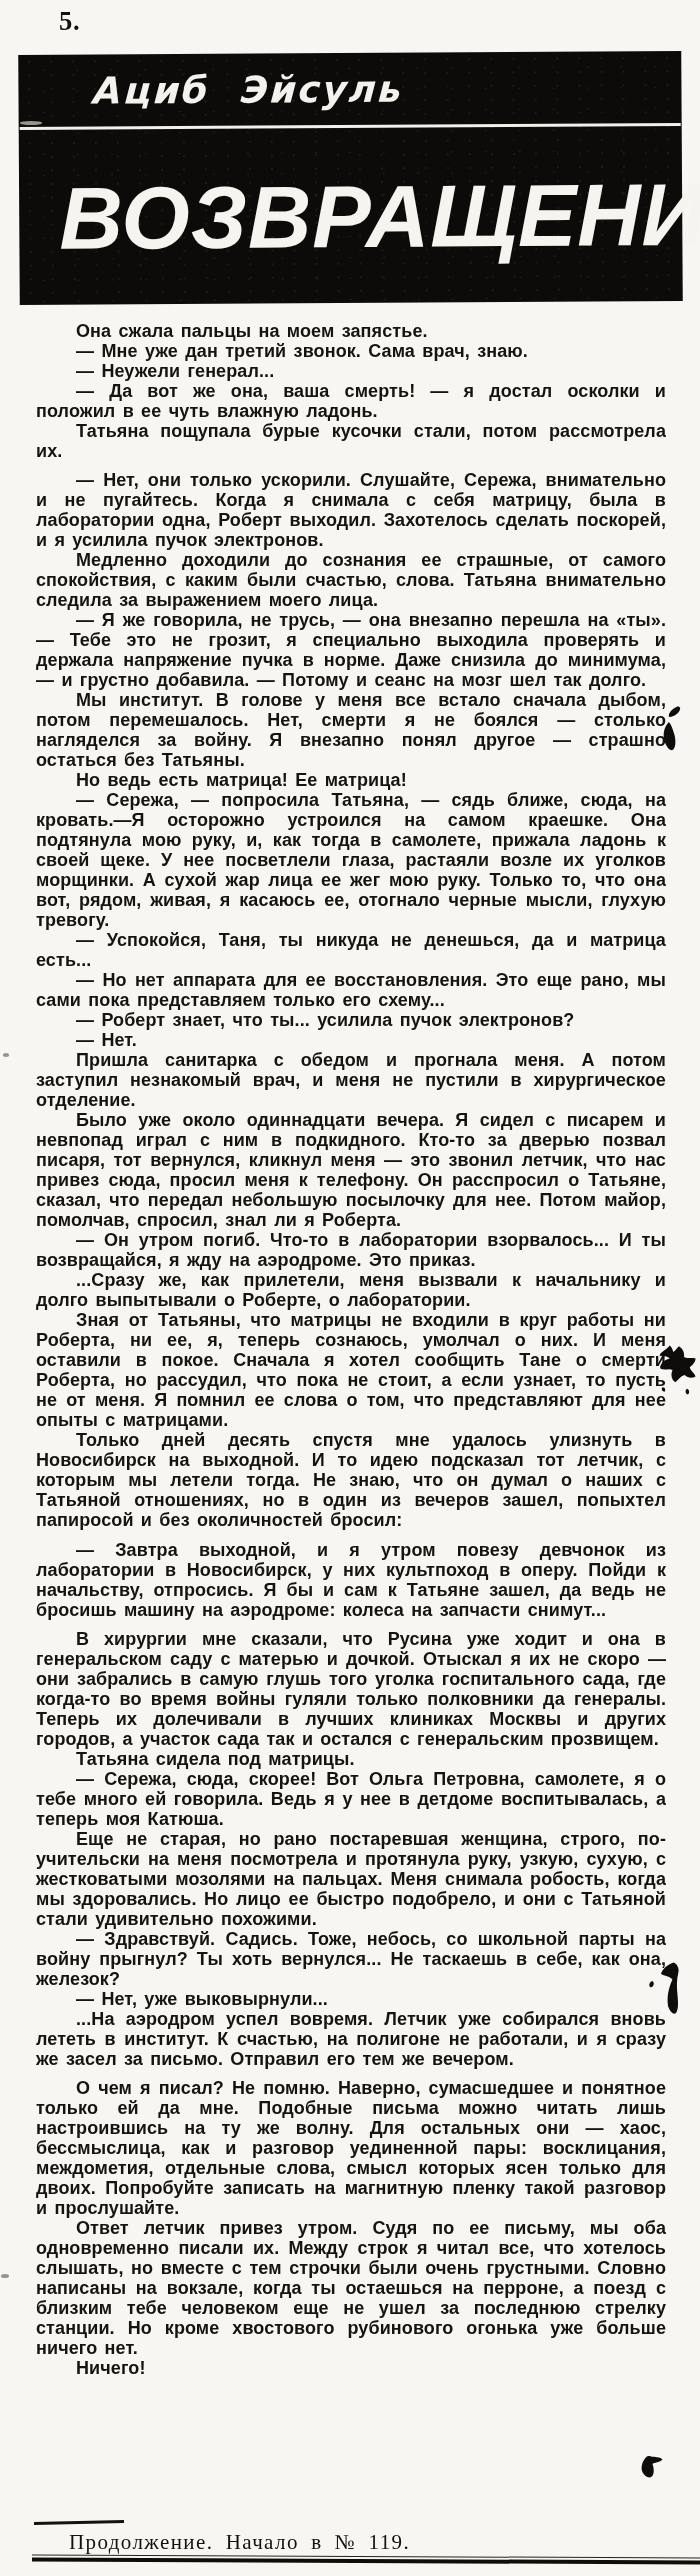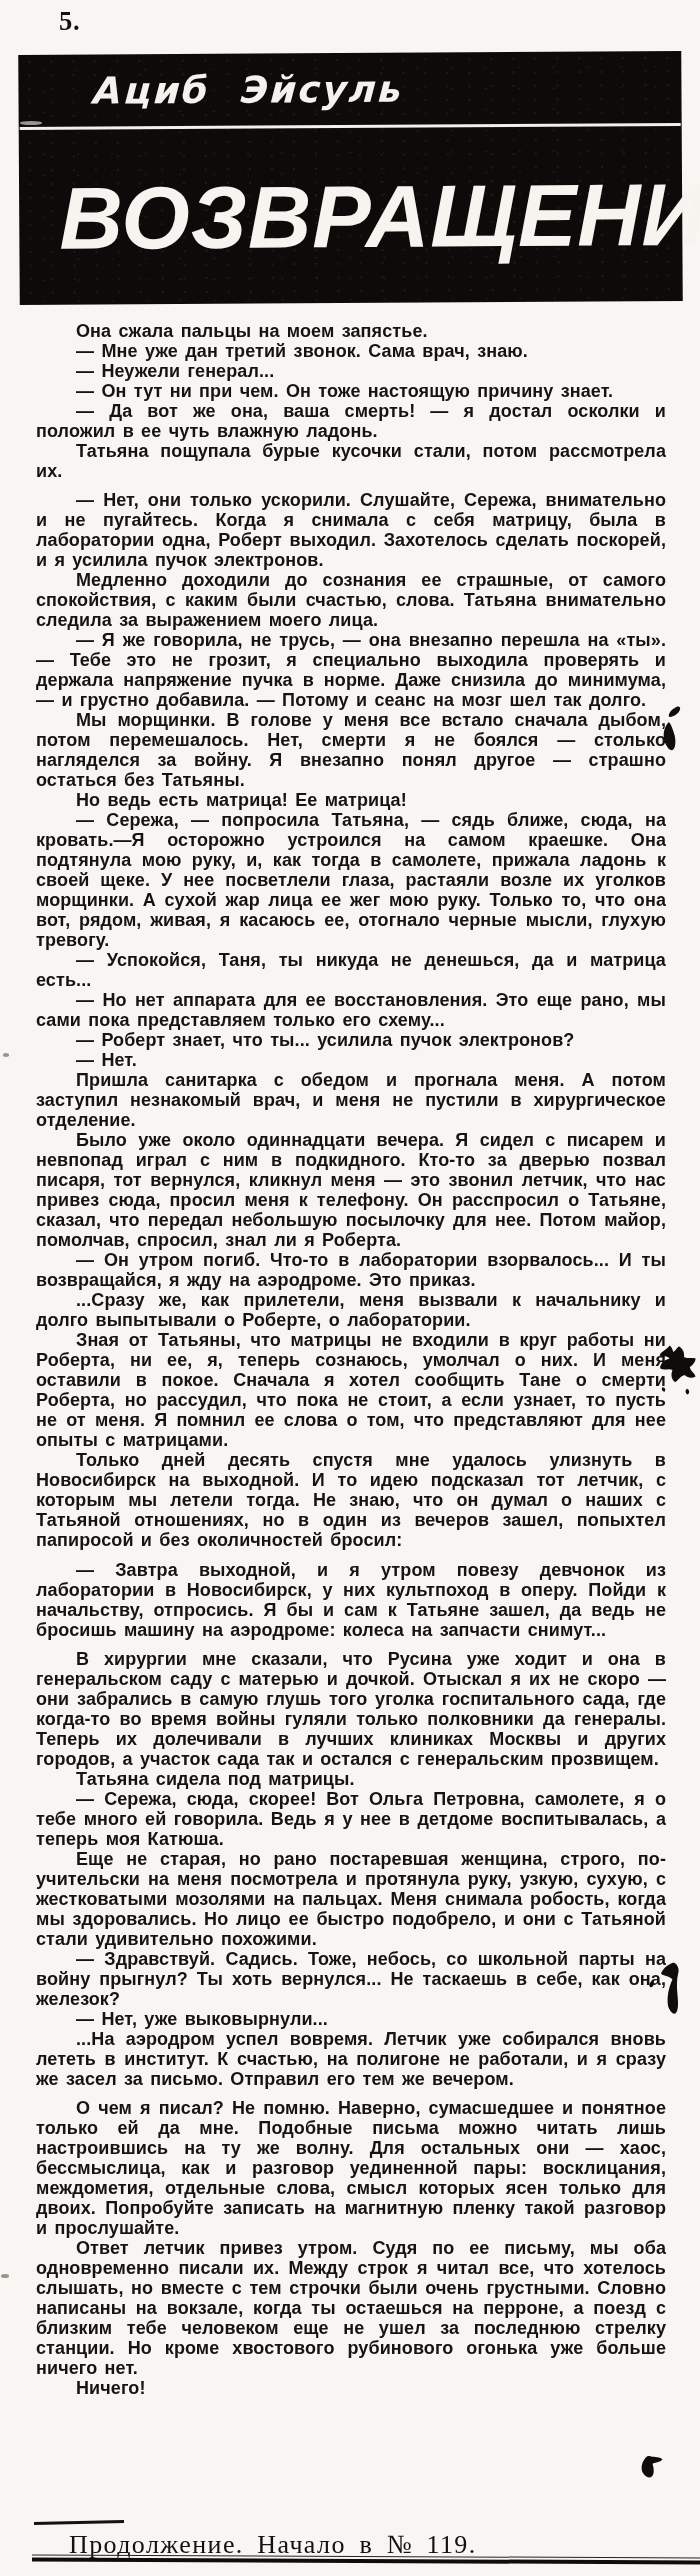--- a/index.html
+++ b/index.html
@@ -46,21 +46,21 @@
   }
   .para{margin:0;text-indent:40px;}
   .para.gap{margin-top:9.3px;}
   
   .footer-rule-short{
     position:absolute;left:34px;top:2521px;width:90px;height:2.9px;
     background:#14110e;transform:rotate(-1.2deg);
   }
   .continuation-note{
     position:absolute;left:69px;top:2530px;
-    font-family:"Liberation Serif",serif;font-size:26px;
+    font-family:"Liberation Serif",serif;font-size:21px;
     letter-spacing:1.4px;word-spacing:5.7px;color:#14110e;
   }
   .footer-rule-bottom{position:absolute;left:32px;top:2556px;width:668px;transform:rotate(0.25deg);}
   .footer-rule-bottom .thin{height:1.4px;background:#27231e;}
   .footer-rule-bottom .thick{height:4.3px;background:#0f0d0a;margin-top:1.4px;}
   
   .ink-blot{position:absolute;}
   .ink-blot svg{display:block;}
   .speck{position:absolute;background:#9a948a;border-radius:50%;}
 </style>
@@ -78,27 +78,26 @@
     <div class="masthead-rule"></div>
     <div class="title-row">
       <span class="story-title">ВОЗВРАЩЕНИЕ</span>
     </div>
   </div>
 
   <div class="story-body">
     <p class="para">Она сжала пальцы на моем запястье.</p>
     <p class="para">— Мне уже дан третий звонок. Сама врач, знаю.</p>
     <p class="para">— Неужели генерал...</p>
-    <p class="para">— Он тут ни при чем. Он тоже настоящую причину знает.</p>
     <p class="para">— Да вот же она, ваша смерть! — я достал осколки и положил в ее чуть влажную ладонь.</p>
     <p class="para">Татьяна пощупала бурые кусочки стали, потом рассмотрела их.</p>
     <p class="para gap">— Нет, они только ускорили. Слушайте, Сережа, внимательно и не пугайтесь. Когда я снимала с себя матрицу, была в лаборатории одна, Роберт выходил. Захотелось сделать поскорей, и я усилила пучок электронов.</p>
     <p class="para">Медленно доходили до сознания ее страшные, от самого спокойствия, с каким были счастью, слова. Татьяна внимательно следила за выражением моего лица.</p>
     <p class="para">— Я же говорила, не трусь, — она внезапно перешла на «ты». — Тебе это не грозит, я специально выходила проверять и держала напряжение пучка в норме. Даже снизила до минимума, — и грустно добавила. — Потому и сеанс на мозг шел так долго.</p>
-    <p class="para">Мы морщинки. В голове у меня все встало сначала дыбом, потом перемешалось. Нет, смерти я не боялся — столько нагляделся за войну. Я внезапно понял другое — страшно остаться без Татьяны.</p>
+    <p class="para">Мы институт. В голове у меня все встало сначала дыбом, потом перемешалось. Нет, смерти я не боялся — столько нагляделся за войну. Я внезапно понял другое — страшно остаться без Татьяны.</p>
     <p class="para">Но ведь есть матрица! Ее матрица!</p>
     <p class="para">— Сережа, — попросила Татьяна, — сядь ближе, сюда, на кровать.—Я осторожно устроился на самом краешке. Она подтянула мою руку, и, как тогда в самолете, прижала ладонь к своей щеке. У нее посветлели глаза, растаяли возле их уголков морщинки. А сухой жар лица ее жег мою руку. Только то, что она вот, рядом, живая, я касаюсь ее, отогнало черные мысли, глухую тревогу.</p>
     <p class="para">— Успокойся, Таня, ты никуда не денешься, да и матрица есть...</p>
     <p class="para">— Но нет аппарата для ее восстановления. Это еще рано, мы сами пока представляем только его схему...</p>
     <p class="para">— Роберт знает, что ты... усилила пучок электронов?</p>
     <p class="para">— Нет.</p>
     <p class="para">Пришла санитарка с обедом и прогнала меня. А потом заступил незнакомый врач, и меня не пустили в хирургическое отделение.</p>
     <p class="para">Было уже около одиннадцати вечера. Я сидел с писарем и невпопад играл с ним в подкидного. Кто-то за дверью позвал писаря, тот вернулся, кликнул меня — это звонил летчик, что нас привез сюда, просил меня к телефону. Он расспросил о Татьяне, сказал, что передал небольшую посылочку для нее. Потом майор, помолчав, спросил, знал ли я Роберта.</p>
     <p class="para">— Он утром погиб. Что-то в лаборатории взорвалось... И ты возвращайся, я жду на аэродроме. Это приказ.</p>
     <p class="para">...Сразу же, как прилетели, меня вызвали к начальнику и долго выпытывали о Роберте, о лаборатории.</p>

